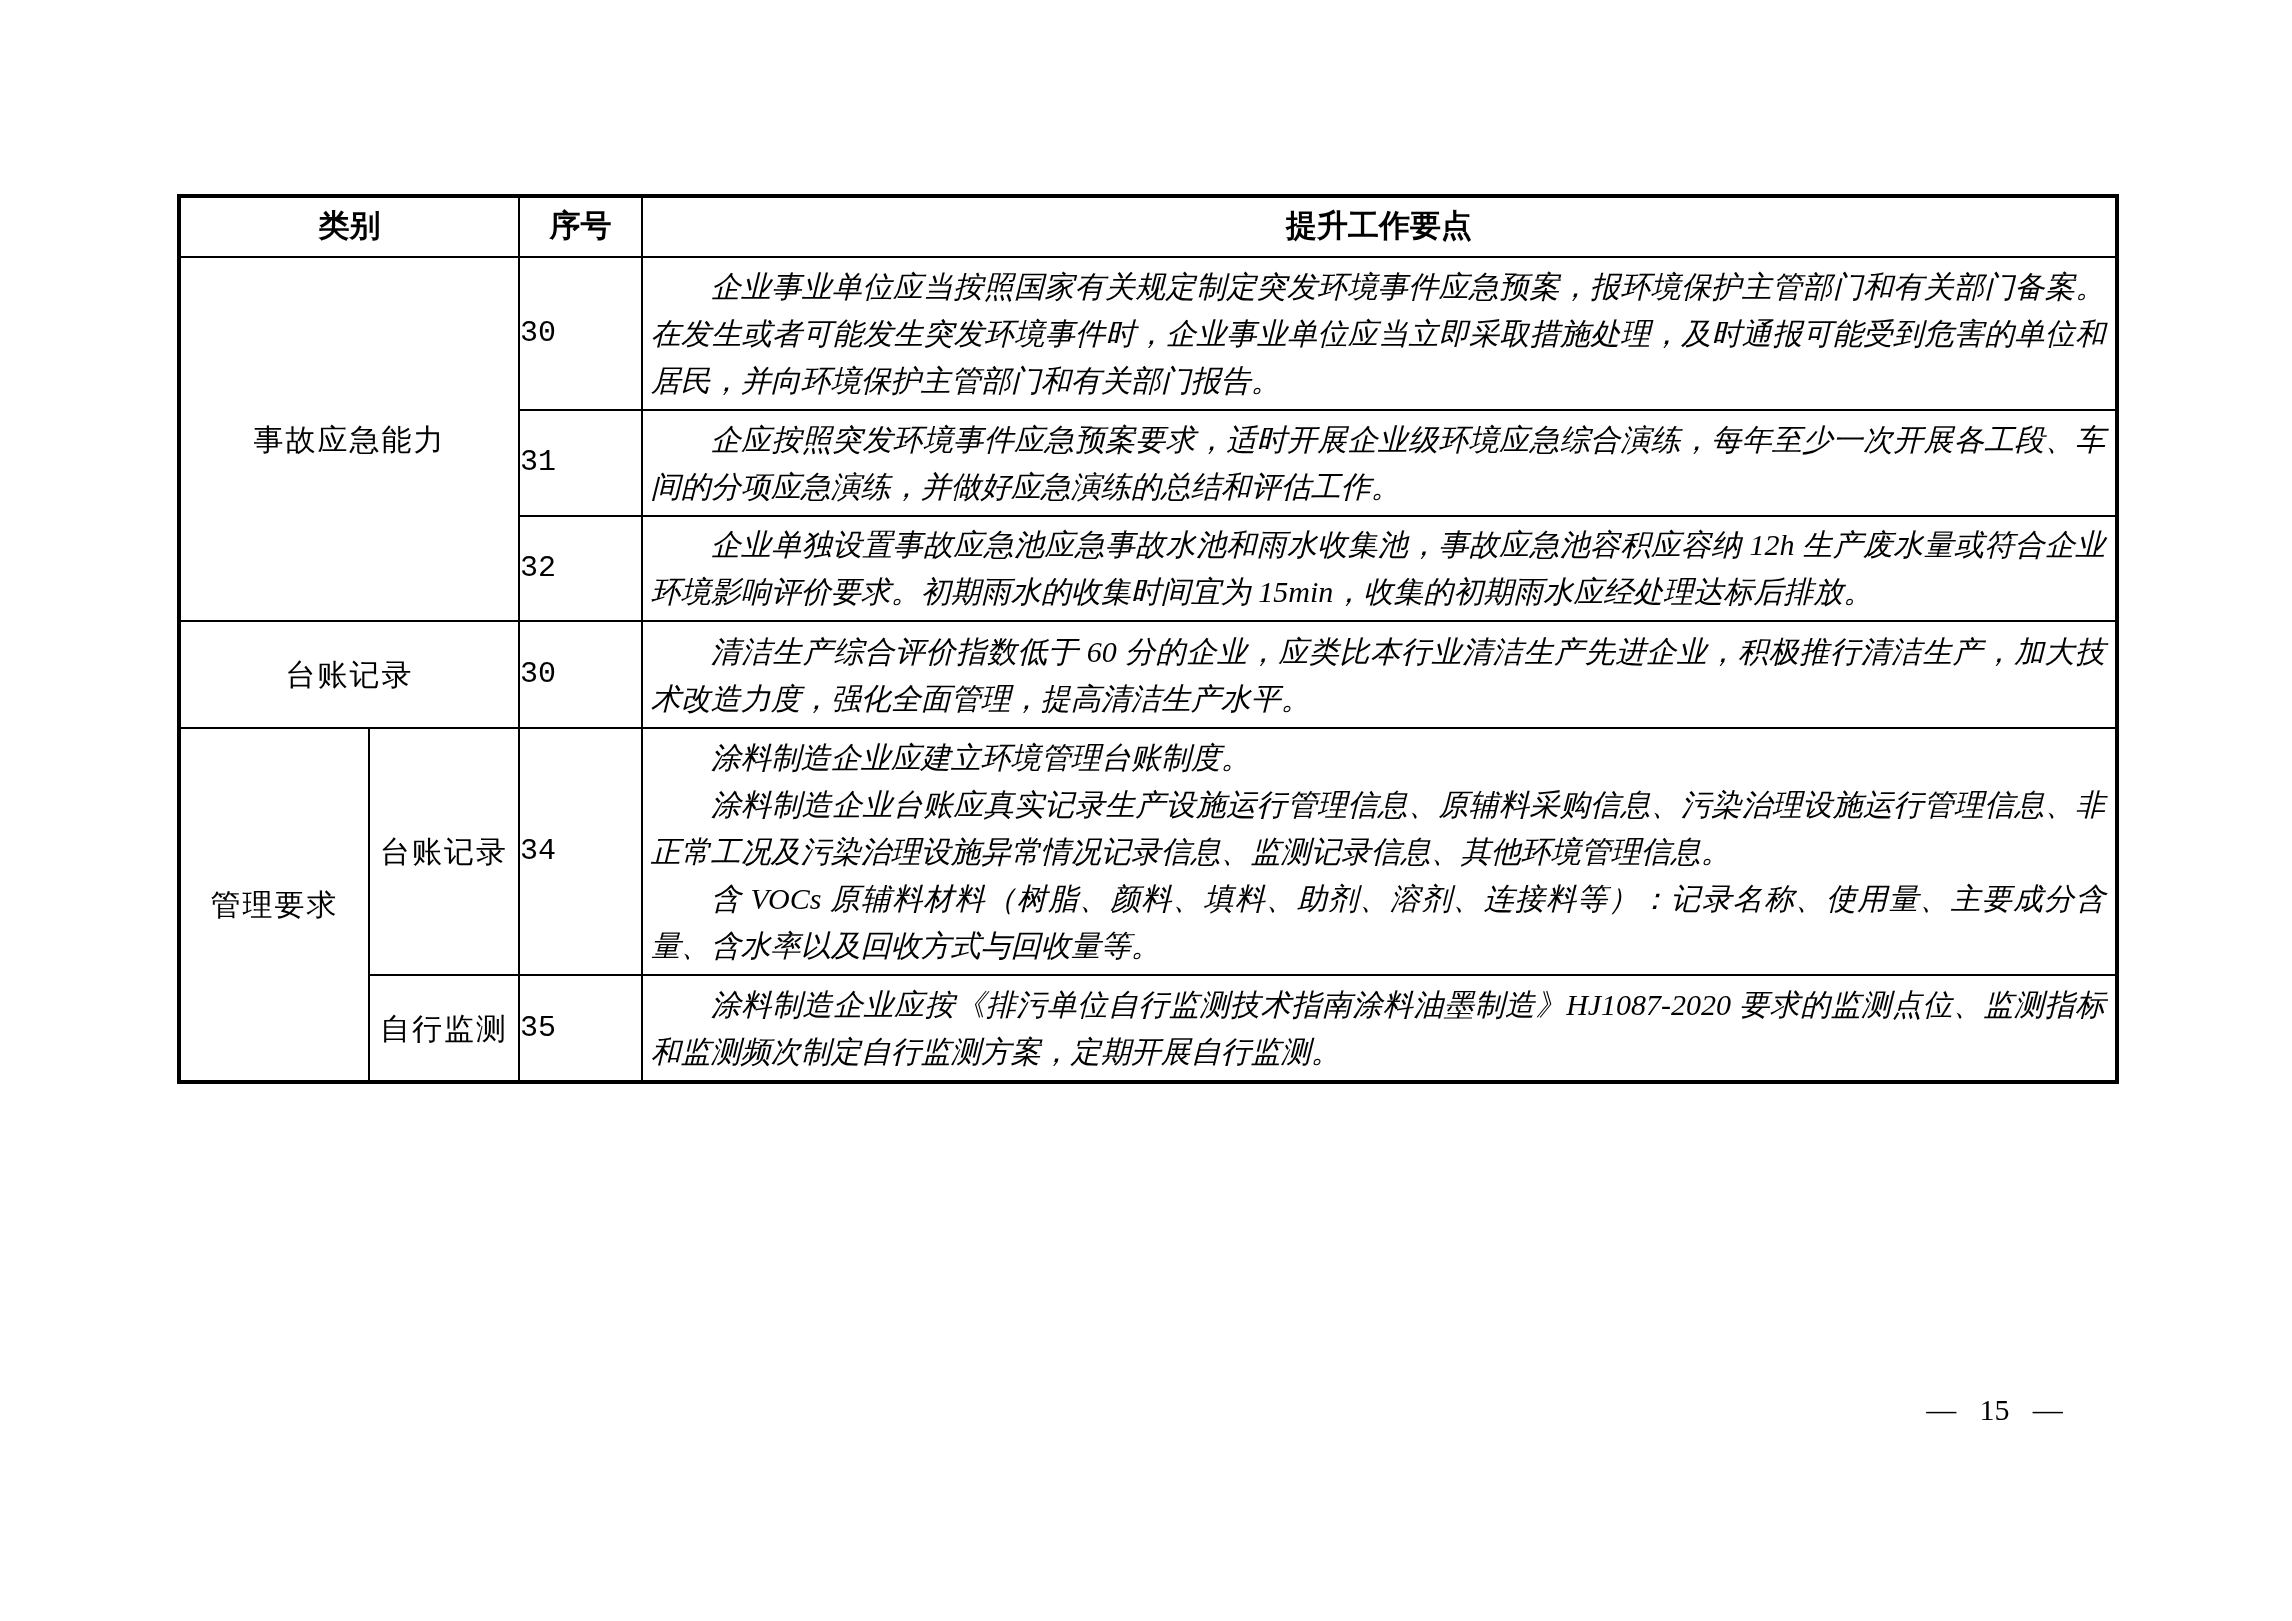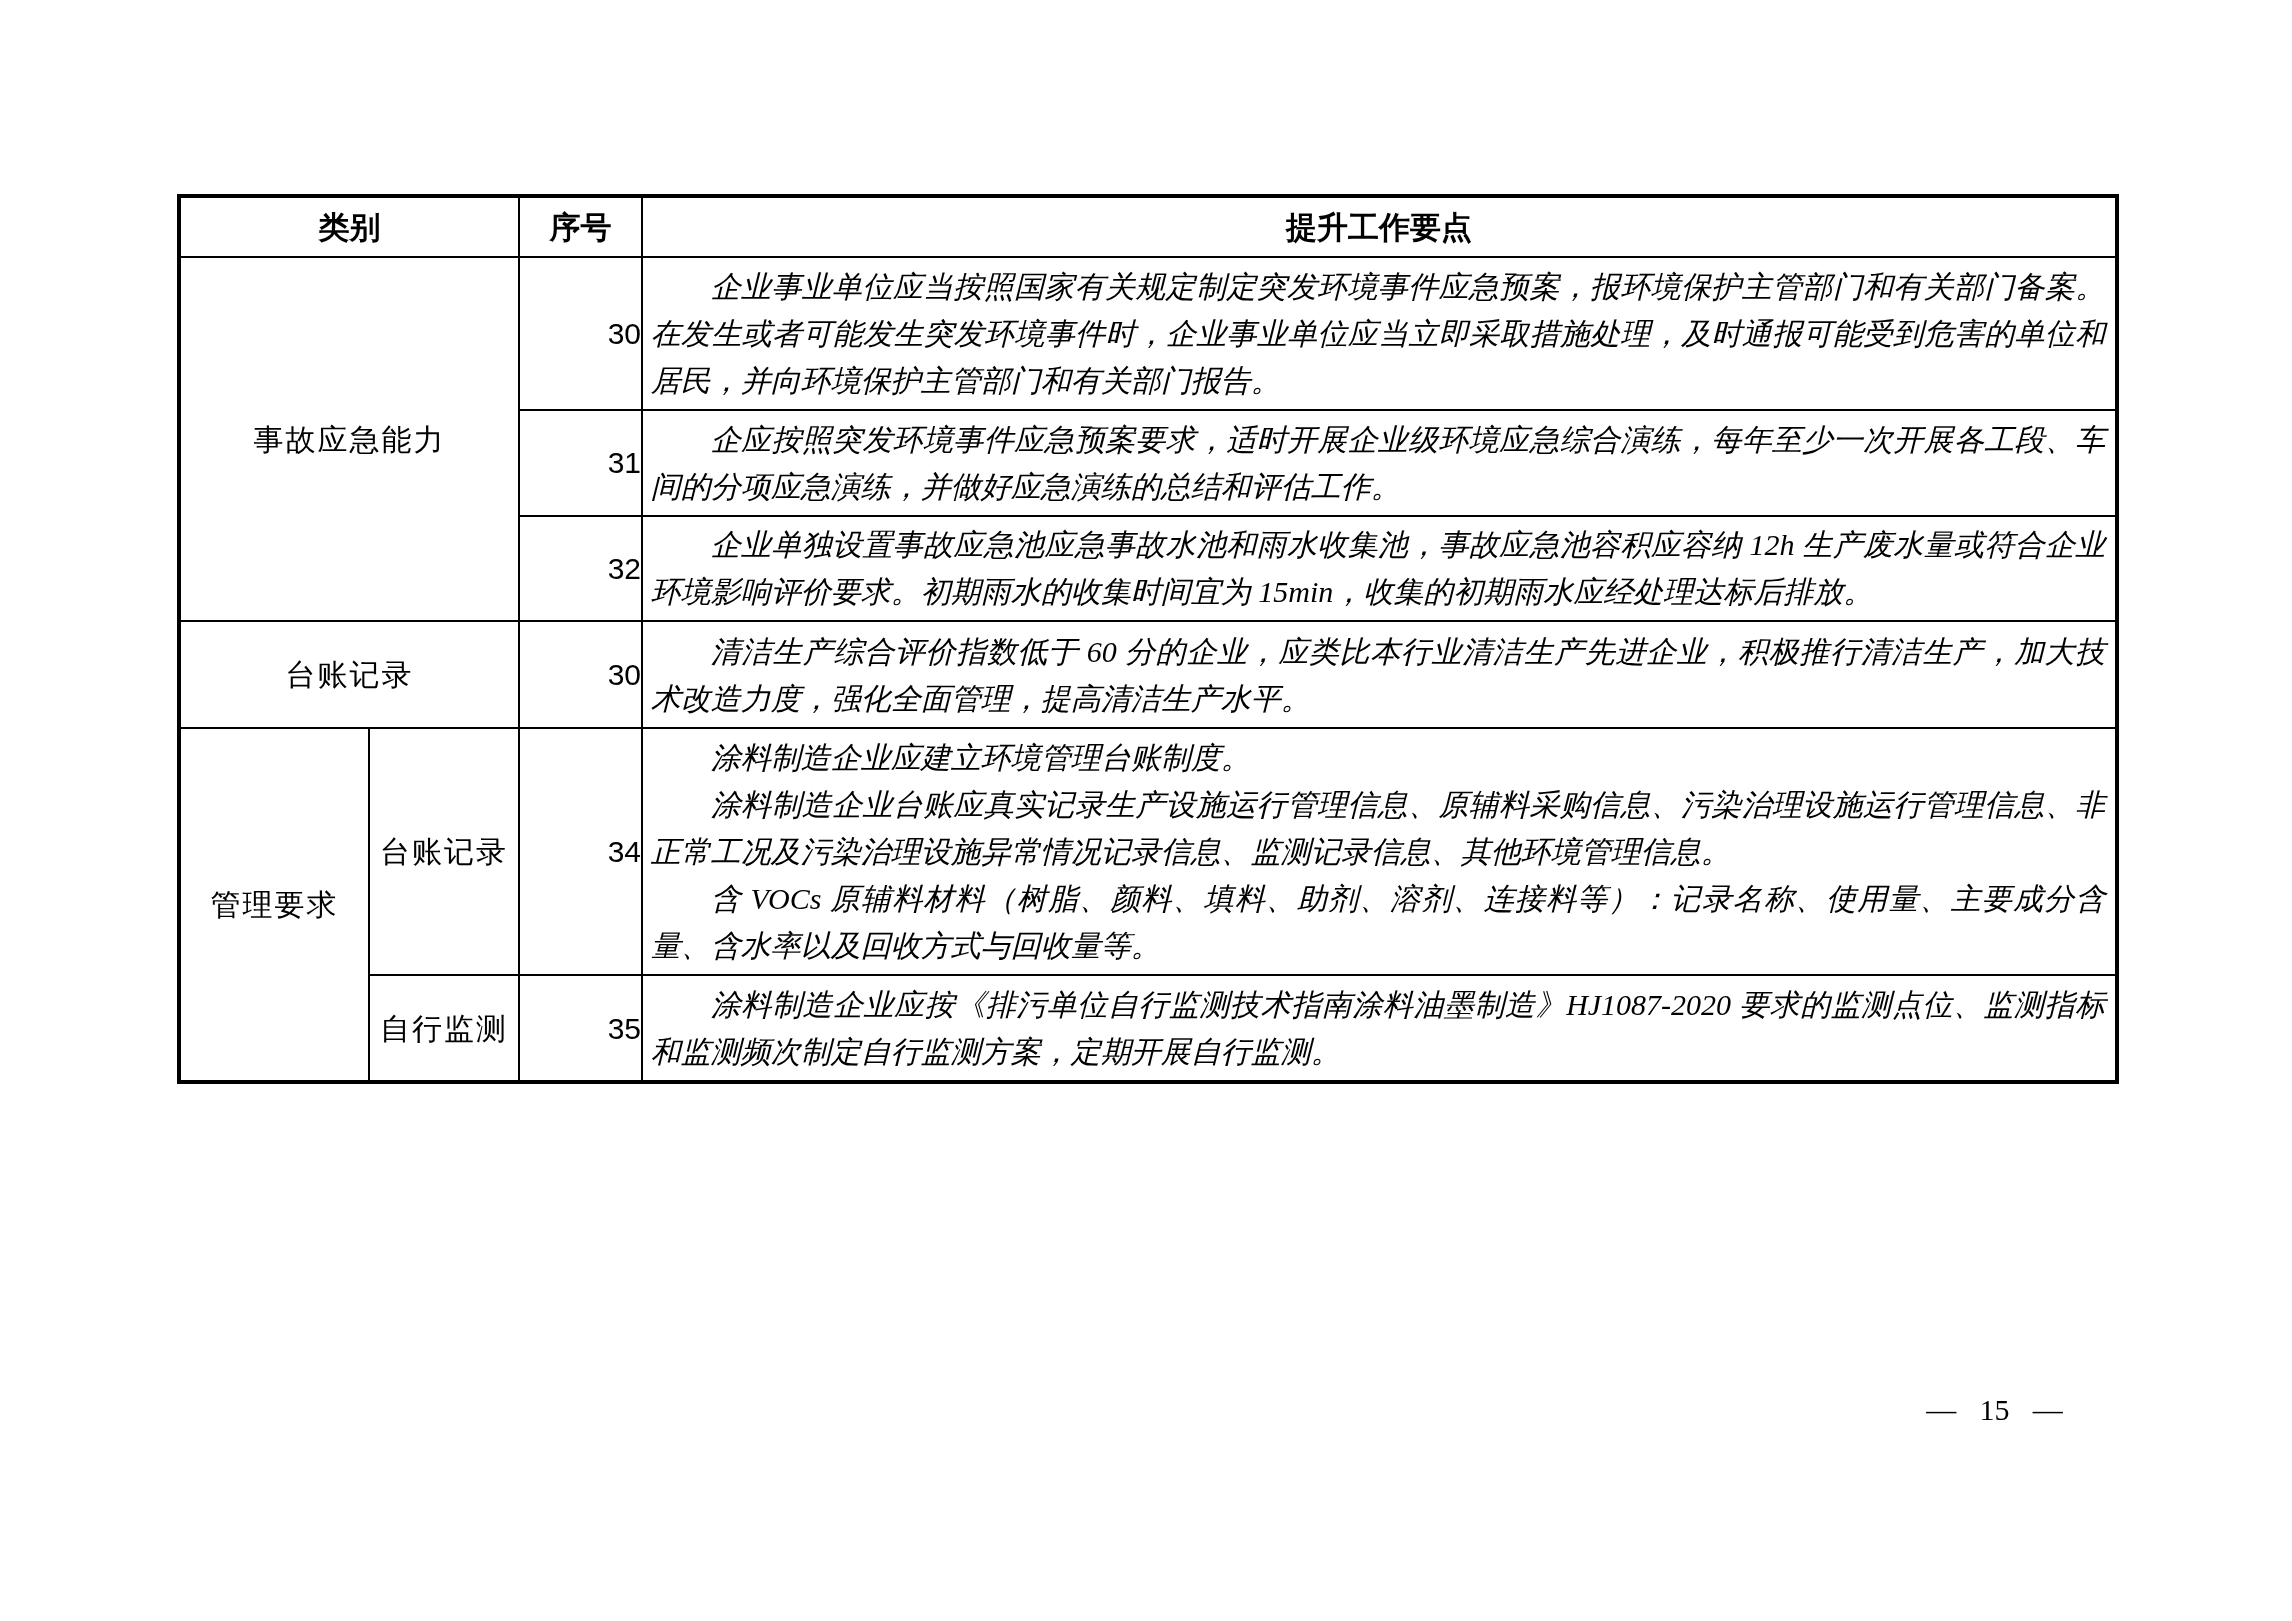--- a/index.html
+++ b/index.html
@@ -26,31 +26,31 @@
   .doc-table td, .doc-table th {
     border: 2.9px solid #000;
     vertical-align: middle;
     font-size: 30px;
     line-height: 47px;
     font-weight: normal;
   }
   .doc-table th.hdr {
     height: 61px;
     text-align: center;
-    font-family: Liberation Sans, sans-serif;
+    font-family: Liberation Mono, monospace;
     font-weight: bold;
     font-size: 31px;
   }
   td.cat {
     text-align: center;
     letter-spacing: 2px;
   }
   td.serial {
-    text-align: right;
-    font-family: Liberation Sans, sans-serif;
+    text-align: left;
+    font-family: Liberation Mono, monospace;
   }
   td.content {
     padding: 4.9px 9.8px 4.9px 7.8px;
     text-align: justify;
     vertical-align: middle;
     font-style: italic;
   }
   td.content p.para {
     text-indent: 2em;
     margin: 0;

